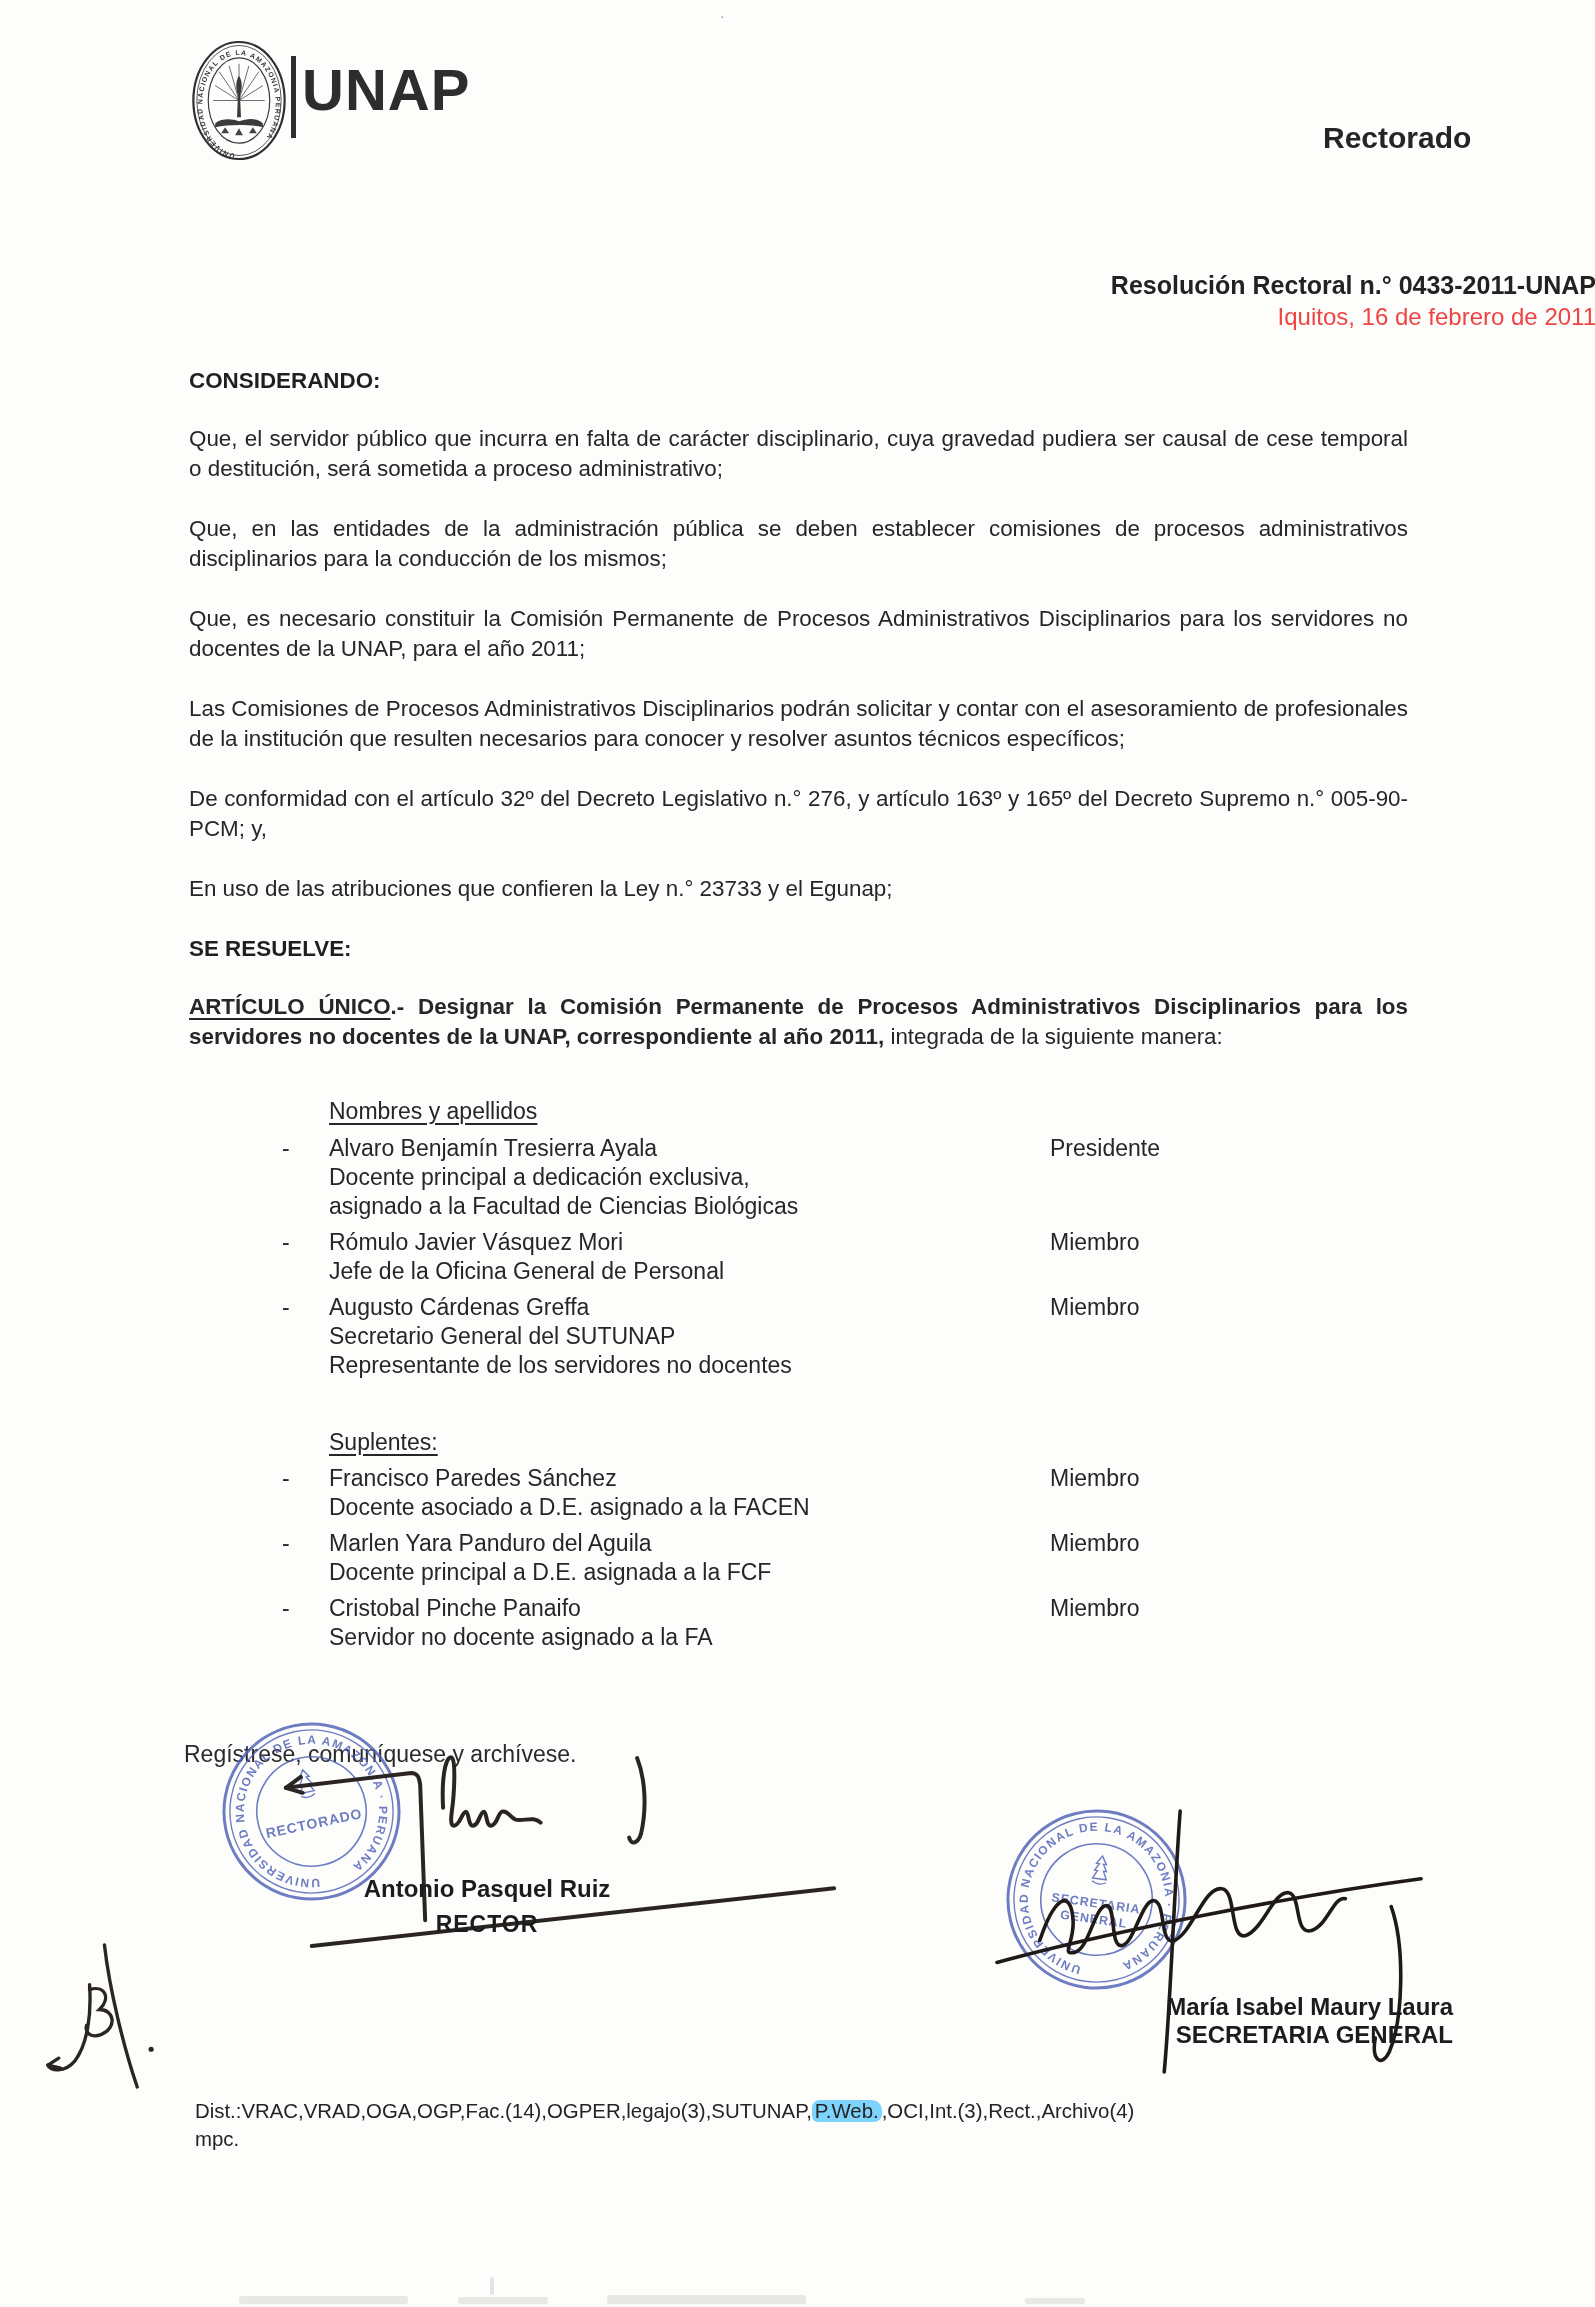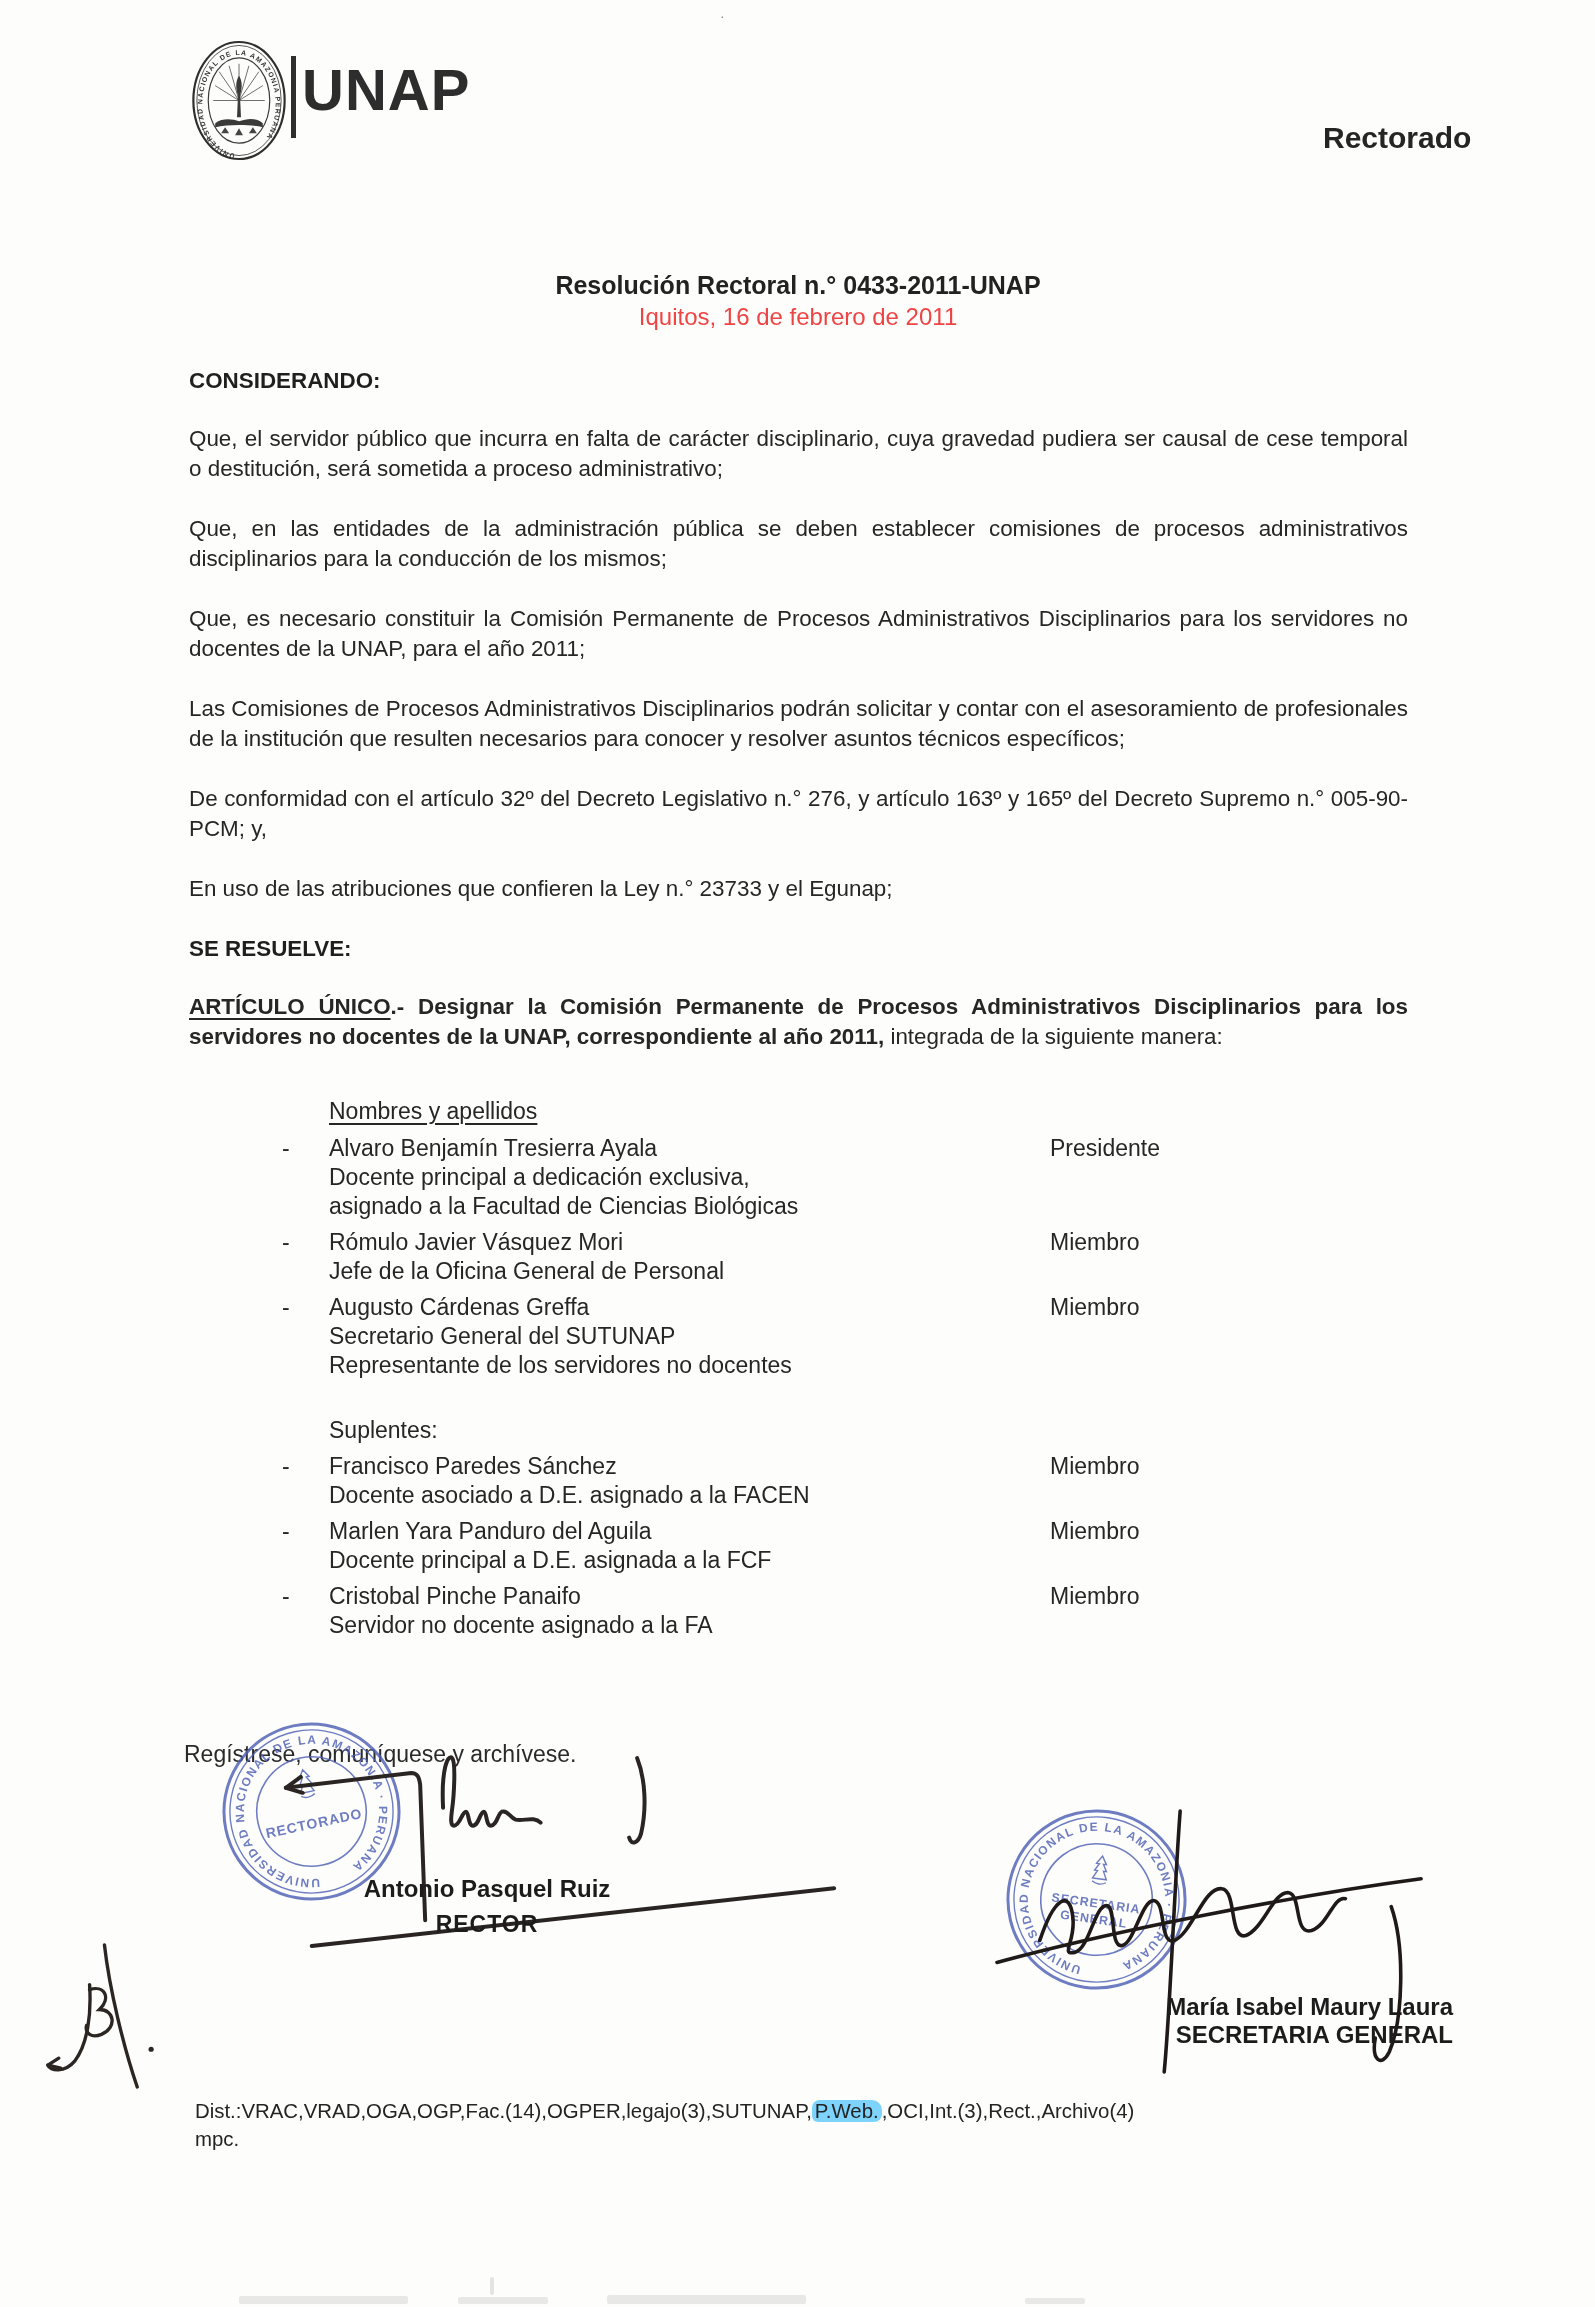--- a/index.html
+++ b/index.html
@@ -7,42 +7,42 @@
         font-family:"Liberation Sans",sans-serif;color:#262626;overflow:hidden;}
 
   
   .seal{position:absolute;left:189px;top:38px;}
   .logo-divider{position:absolute;left:291px;top:56px;width:5px;height:82px;background:#2e2e2e;}
   .logo-text{position:absolute;left:302px;top:56px;font-size:58px;font-weight:700;
              letter-spacing:1px;color:#2d2d2d;}
   .office{position:absolute;left:1323px;top:121px;font-size:30px;font-weight:700;color:#252525;}
 
   
-  .title-block{position:absolute;left:0;top:271px;width:100%;text-align:center;}
+  .title-block{position:absolute;left:0;top:271px;width:100%;text-align:right;}
   .title-line1{font-size:25px;font-weight:700;color:#222;}
   .title-line2{font-size:24px;margin-top:3px;color:#ef4444;}
 
   
   .bodytext{position:absolute;left:189px;top:366px;width:1219px;font-size:22.4px;line-height:30px;}
   .label{font-weight:700;margin-bottom:28px;color:#1f1f1f;}
   .para{text-align:justify;margin:0 0 30px 0;}
   .se-resuelve{margin-top:14px;}
   .articulo{text-align:justify;margin:0;}
   .bu{font-weight:700;text-decoration:underline;text-underline-offset:4px;text-decoration-thickness:2px;}
   .b{font-weight:700;}
 
   
   .members{position:absolute;left:282px;top:1097px;width:1134px;font-size:23px;line-height:29px;}
   .members-header{margin-left:47px;text-decoration:underline;text-underline-offset:4px;margin-bottom:8px;}
   .member{position:relative;display:flex;margin-bottom:7px;}
   .dash{width:47px;flex:0 0 47px;}
   .info{width:721px;flex:0 0 721px;}
   .role{position:absolute;left:768px;top:0;}
-  .suplentes-label{margin-left:47px;margin-top:36px;margin-bottom:7px;
-                   text-underline-offset:4px;}
+  .suplentes-label{margin-left:47px;margin-top:48px;margin-bottom:7px;
+                   text-decoration:underline;text-underline-offset:4px;}
 
   
   .register-line{position:absolute;left:184px;top:1741px;font-size:23px;color:#2a2a2a;}
   .rector-block{position:absolute;left:328px;top:1875px;width:318px;text-align:center;}
   .rector-name{font-size:24px;font-weight:700;color:#1c1c1c;text-align:center;}
   .rector-title{font-size:23px;font-weight:700;letter-spacing:1px;margin-top:8px;color:#1c1c1c;}
   .secretary-block{position:absolute;left:1085px;top:1993px;width:368px;text-align:right;}
   .secretary-name{font-size:24px;font-weight:700;color:#1c1c1c;}
   .secretary-title{font-size:24px;font-weight:700;color:#1c1c1c;}
 

